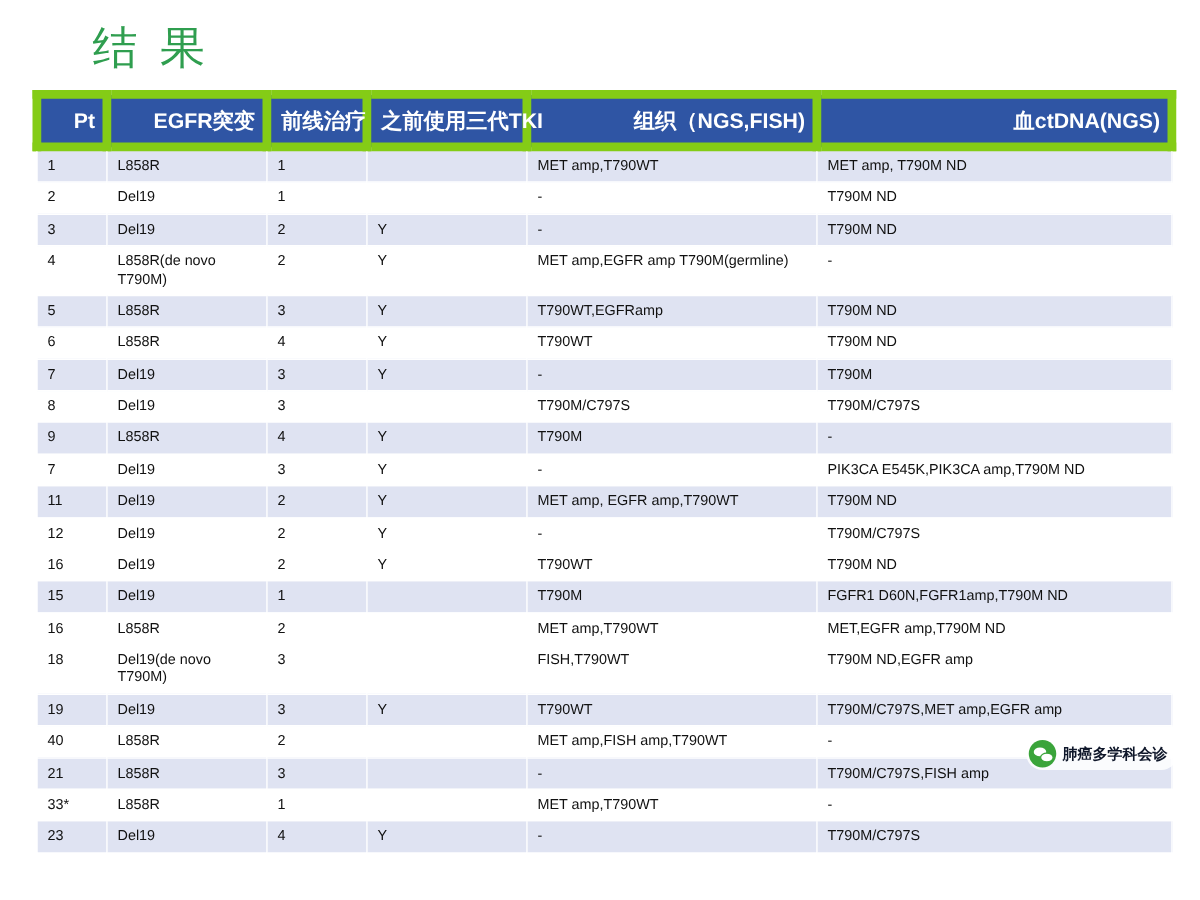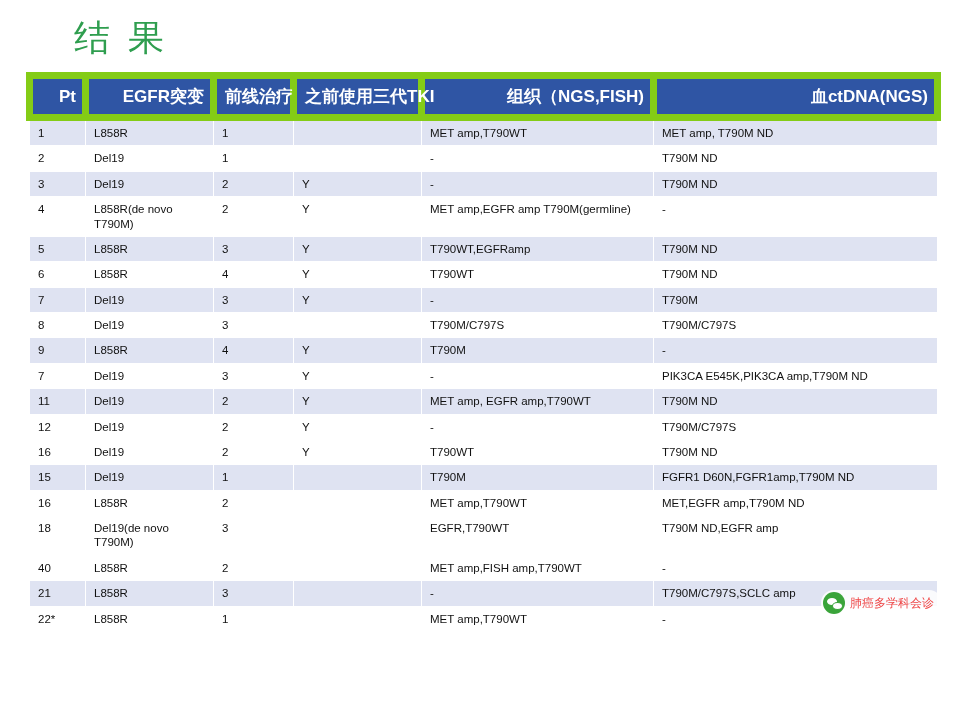--- a/index.html
+++ b/index.html
@@ -102,22 +102,23 @@
     content: "";
     position: absolute;
     left: 9px; top: 10px;
     width: 9px; height: 6px;
     background: #ffffff;
     border-radius: 50%;
     border: 1px solid #3aa43a;
   }
   .wechat-text {
     font-size: 12px;
-    color: #ef4444;
+    color: #0f172a;
     white-space: nowrap;
+    font-weight: bold;
   }
 </style>
 </head>
 <body>
 
 <div class="slide">
 
   <div class="title-row">
     <span class="title-green">结 果</span>
   </div>
@@ -260,46 +261,62 @@
           <td>2</td>
           <td></td>
           <td>MET amp,T790WT</td>
           <td>MET,EGFR amp,T790M ND</td>
         </tr>
         <tr class="even">
           <td>18</td>
           <td>Del19(de novo T790M)</td>
           <td>3</td>
           <td></td>
-          <td>EGFR,T790WT</td>
+          <td>FISH,T790WT</td>
           <td>T790M ND,EGFR amp</td>
         </tr>
+        <tr class="odd">
+          <td>19</td>
+          <td>Del19</td>
+          <td>3</td>
+          <td>Y</td>
+          <td>T790WT</td>
+          <td>T790M/C797S,MET amp,EGFR amp</td>
+        </tr>
         <tr class="even">
           <td>40</td>
           <td>L858R</td>
           <td>2</td>
           <td></td>
           <td>MET amp,FISH amp,T790WT</td>
           <td>-</td>
         </tr>
         <tr class="odd">
           <td>21</td>
           <td>L858R</td>
           <td>3</td>
           <td></td>
           <td>-</td>
-          <td>T790M/C797S,SCLC amp</td>
-        </tr>
-        <tr class="even">
-          <td>22*</td>
+          <td>T790M/C797S,FISH amp</td>
+        </tr>
+        <tr class="even">
+          <td>33*</td>
           <td>L858R</td>
           <td>1</td>
           <td></td>
           <td>MET amp,T790WT</td>
           <td>-</td>
+        </tr>
+        <tr class="odd">
+          <td>23</td>
+          <td>Del19</td>
+          <td>4</td>
+          <td>Y</td>
+          <td>-</td>
+          <td>T790M/C797S</td>
         </tr>
       </tbody>
   </table>
 
   <div class="wechat-badge">
     <span class="wechat-logo"></span>
     <span class="wechat-text">肺癌多学科会诊</span>
   </div>
 
 </div>

